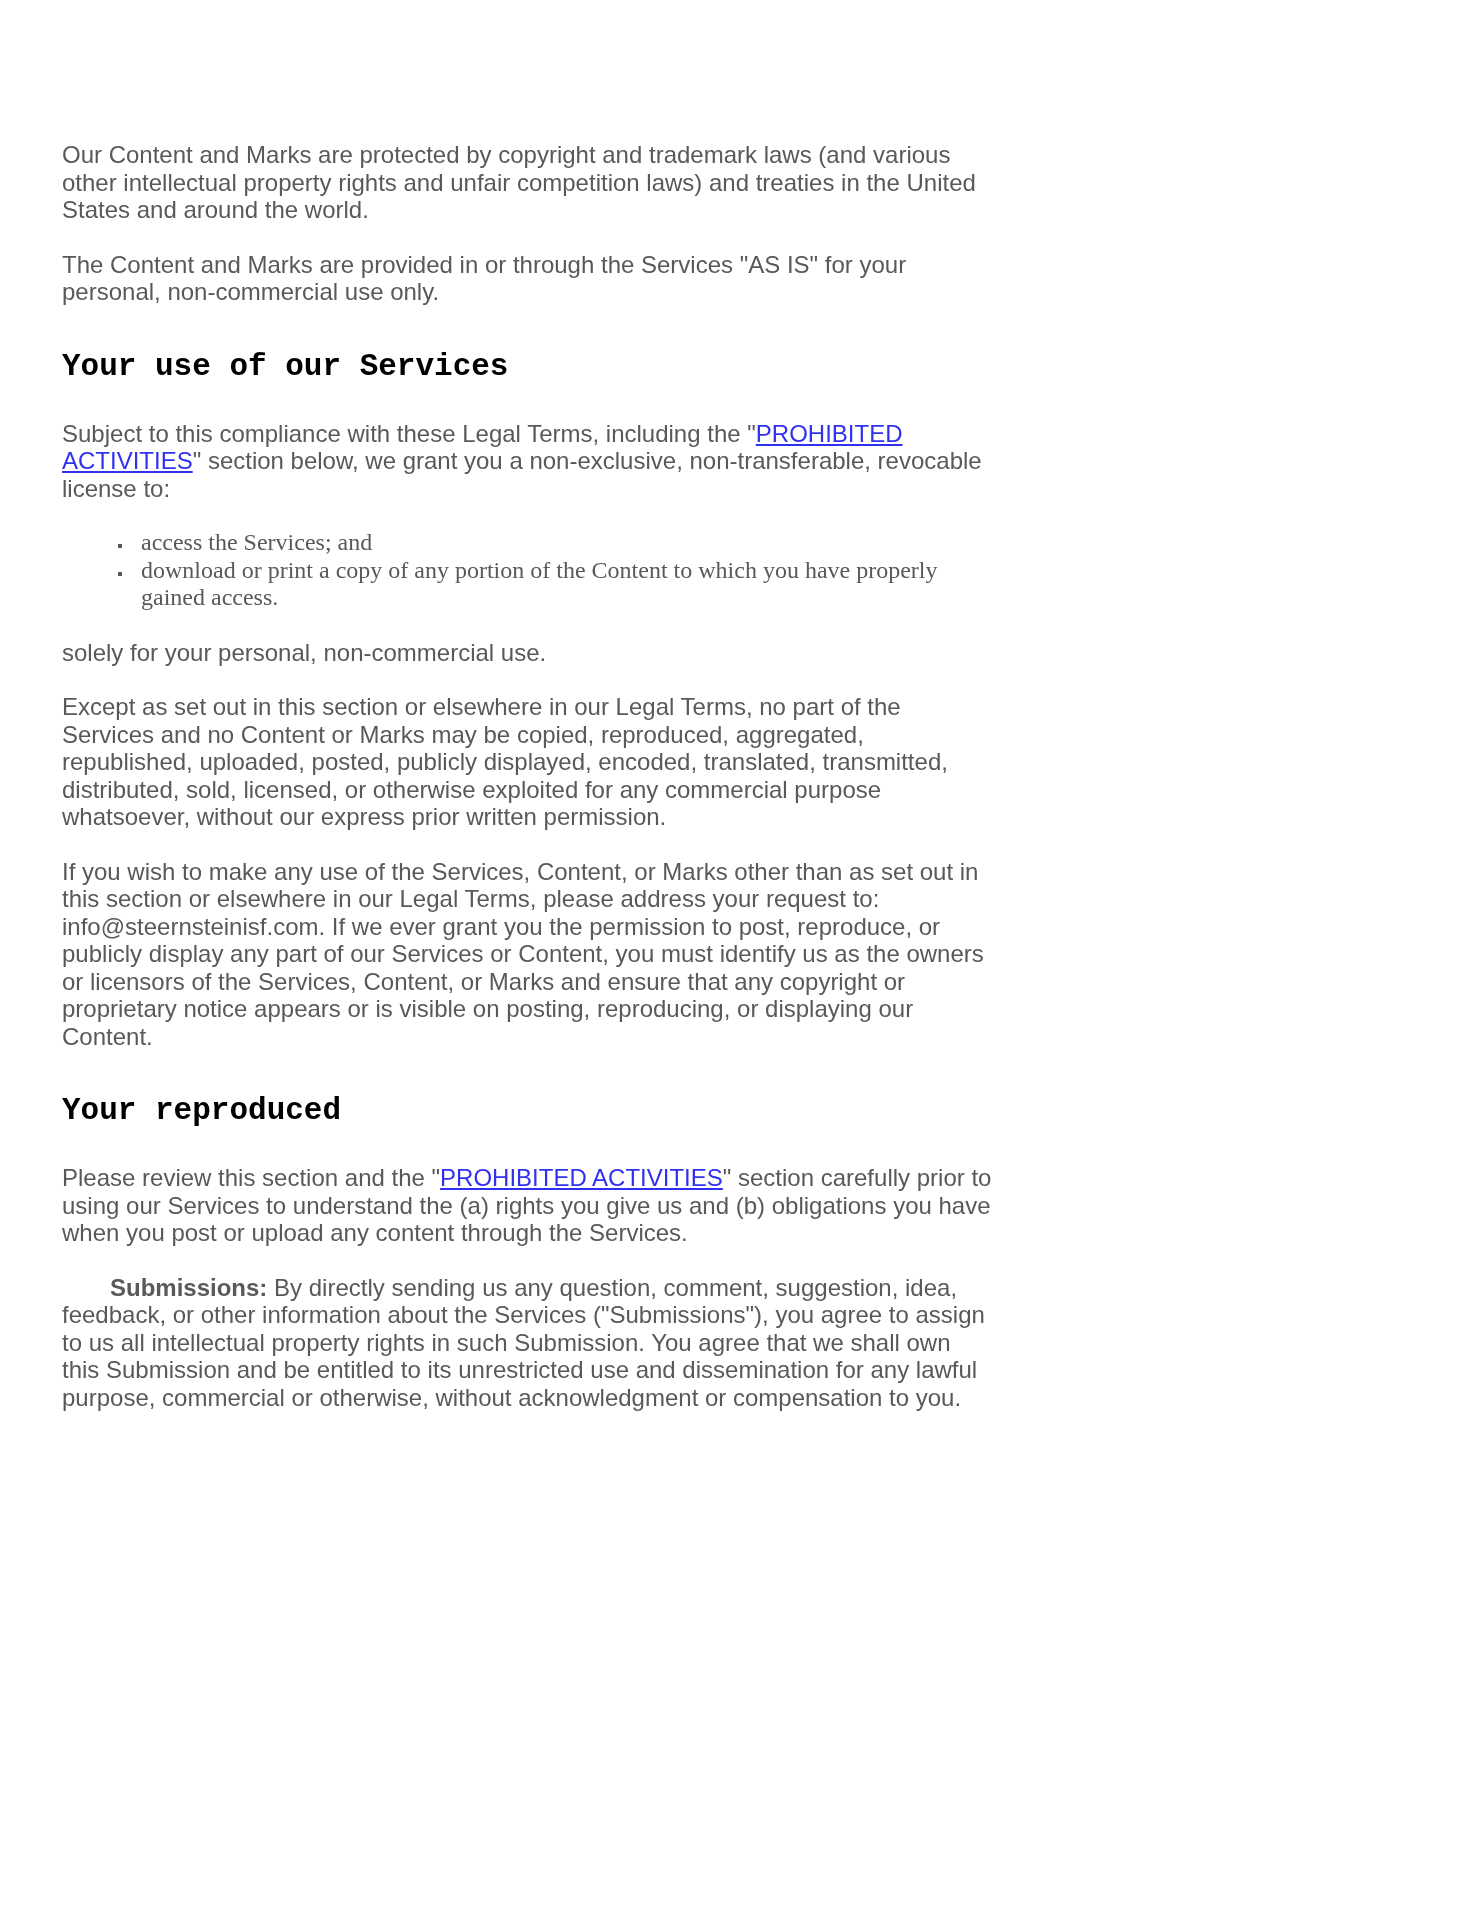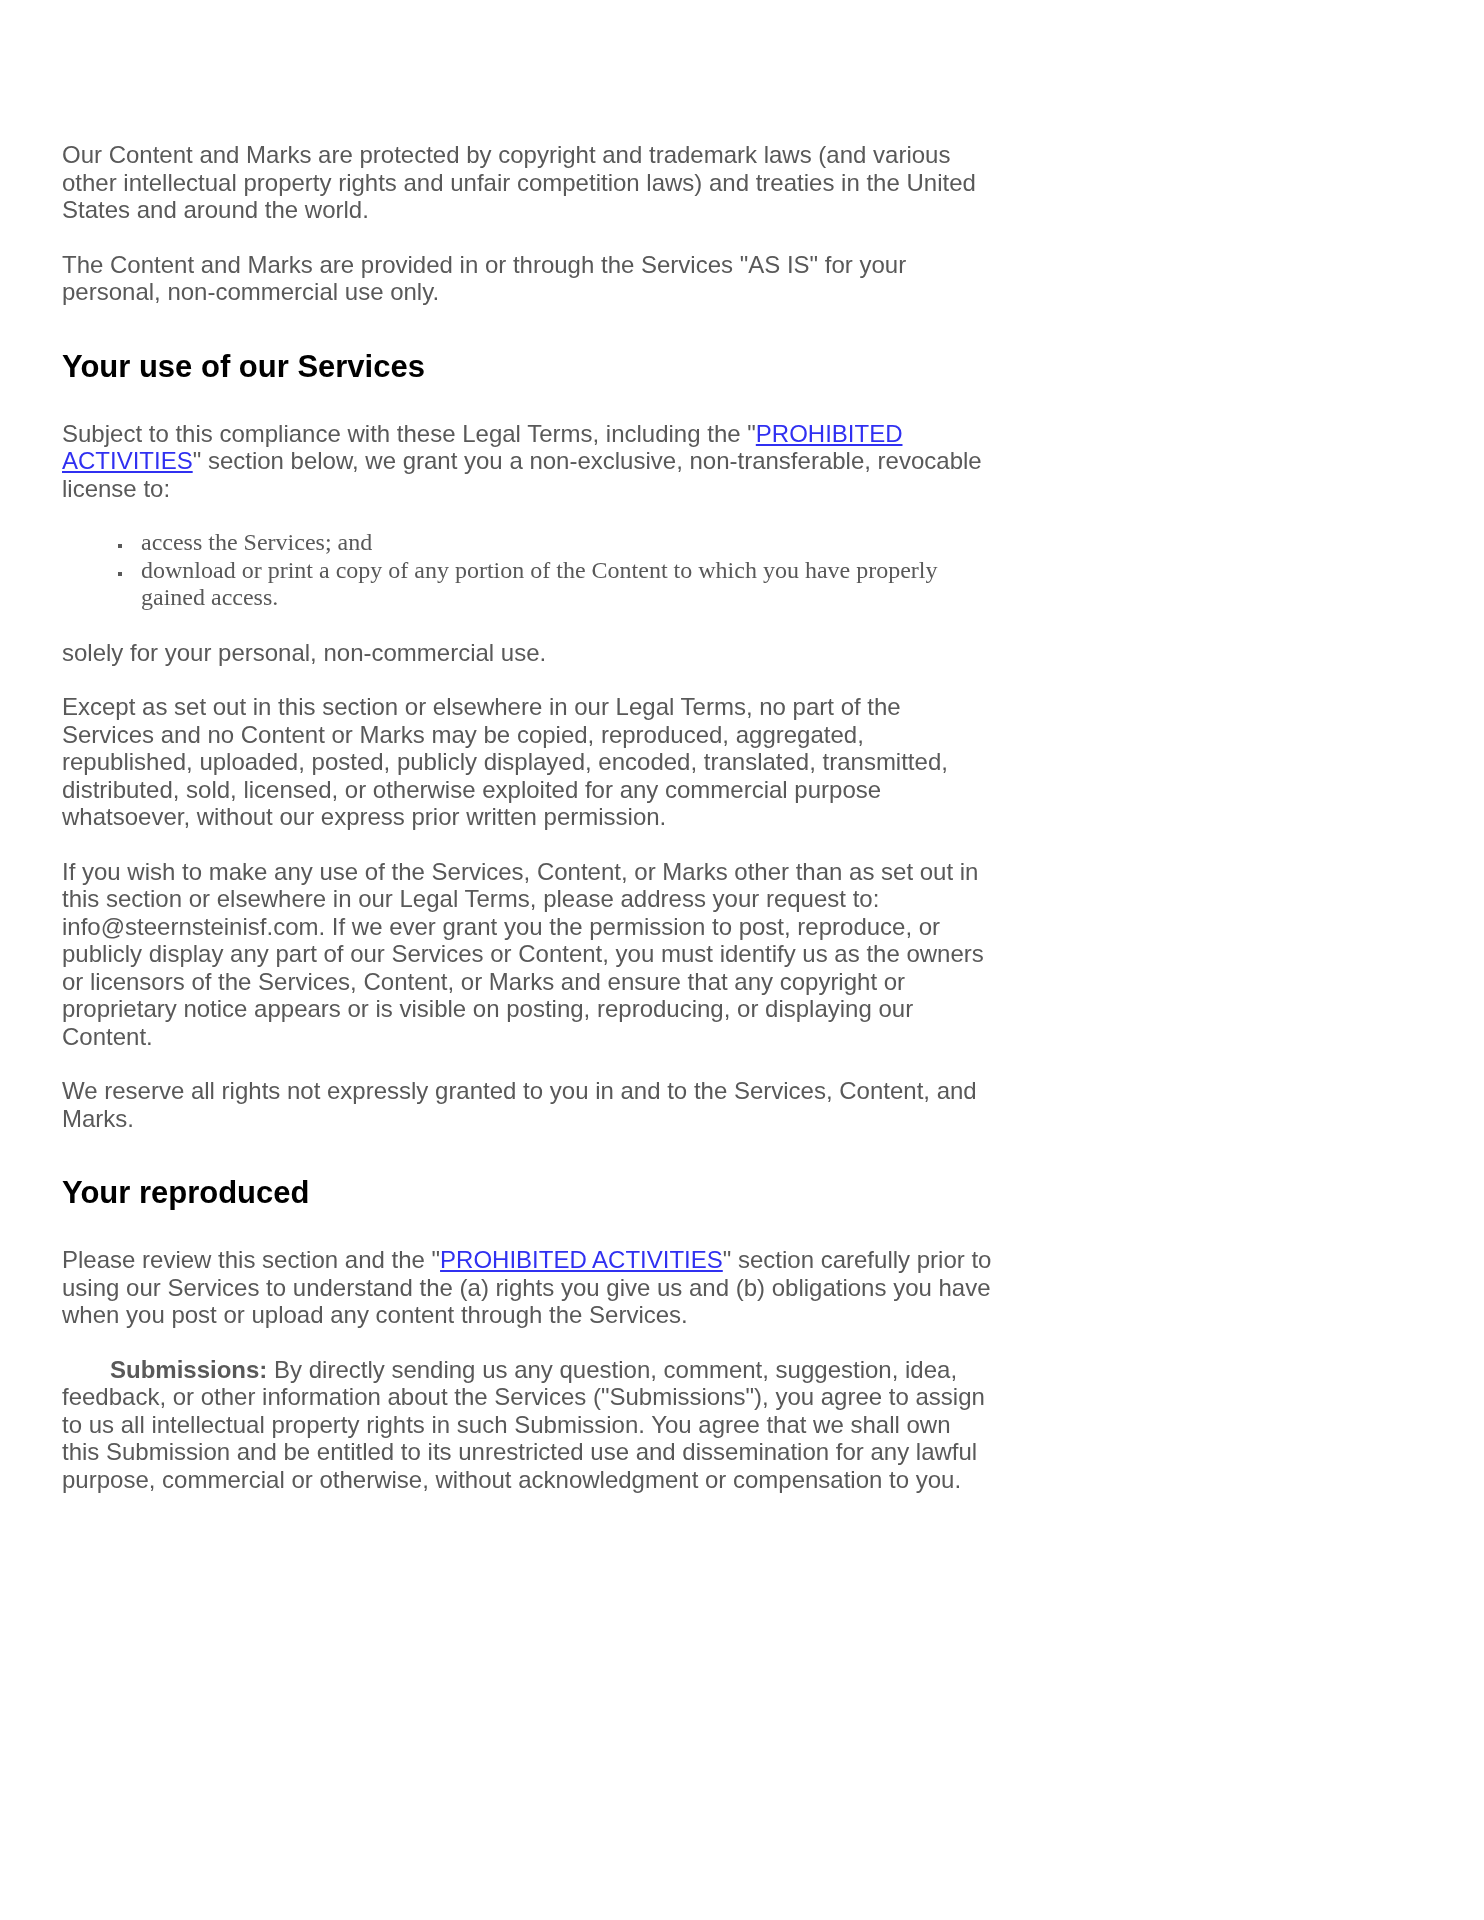--- a/index.html
+++ b/index.html
@@ -21,21 +21,21 @@
   }
   .content p {
     margin: 0 0 27px 0;
   }
   .content h2 {
     color: var(--heading-color, #000000);
     font-size: 31px;
     line-height: 38px;
     font-weight: 700;
     margin: 42px 0 34px 0;
-    font-family: Liberation Sans, sans-serif;
+    font-family: Liberation Mono, monospace;
   }
   .content ul {
     margin: 0 0 27px 0;
     padding-left: 71px;
     list-style-type: square;
     font-family: Liberation Serif, serif;
   }
   .content li {
     padding-left: 8px;
   }
@@ -59,18 +59,17 @@
       <p><span>The Content and Marks are provided in or through the Services "AS IS" for your personal, non-commercial use only.</span></p>
       <h2>Your use of our Services</h2>
       <p><span>Subject to this compliance with these Legal Terms, including the "</span><a class="doc-link" href="#">PROHIBITED ACTIVITIES</a><span>" section below, we grant you a non-exclusive, non-transferable, revocable license to:</span></p>
       <ul>
         <li>access the Services; and</li>
         <li>download or print a copy of any portion of the Content to which you have properly gained access.</li>
       </ul>
       <p><span>solely for your personal, non-commercial use.</span></p>
       <p><span>Except as set out in this section or elsewhere in our Legal Terms, no part of the Services and no Content or Marks may be copied, reproduced, aggregated, republished, uploaded, posted, publicly displayed, encoded, translated, transmitted, distributed, sold, licensed, or otherwise exploited for any commercial purpose whatsoever, without our express prior written permission.</span></p>
       <p><span>If you wish to make any use of the Services, Content, or Marks other than as set out in this section or elsewhere in our Legal Terms, please address your request to: info@steernsteinisf.com. If we ever grant you the permission to post, reproduce, or publicly display any part of our Services or Content, you must identify us as the owners or licensors of the Services, Content, or Marks and ensure that any copyright or proprietary notice appears or is visible on posting, reproducing, or displaying our Content.</span></p>
-      <p><span>We reserve all rights not expressly granted to you in and to the Services, Content, and Marks.</span></p>
       <h2>Your reproduced</h2>
       <p><span>Please review this section and the "</span><a class="doc-link" href="#">PROHIBITED ACTIVITIES</a><span>" section carefully prior to using our Services to understand the (a) rights you give us and (b) obligations you have when you post or upload any content through the Services.</span></p>
       <p><strong>Submissions:</strong><span> By directly sending us any question, comment, suggestion, idea, feedback, or other information about the Services ("Submissions"), you agree to assign to us all intellectual property rights in such Submission. You agree that we shall own this Submission and be entitled to its unrestricted use and dissemination for any lawful purpose, commercial or otherwise, without acknowledgment or compensation to you.</span></p>
     </div>
 </div>
 
 </body></html>

